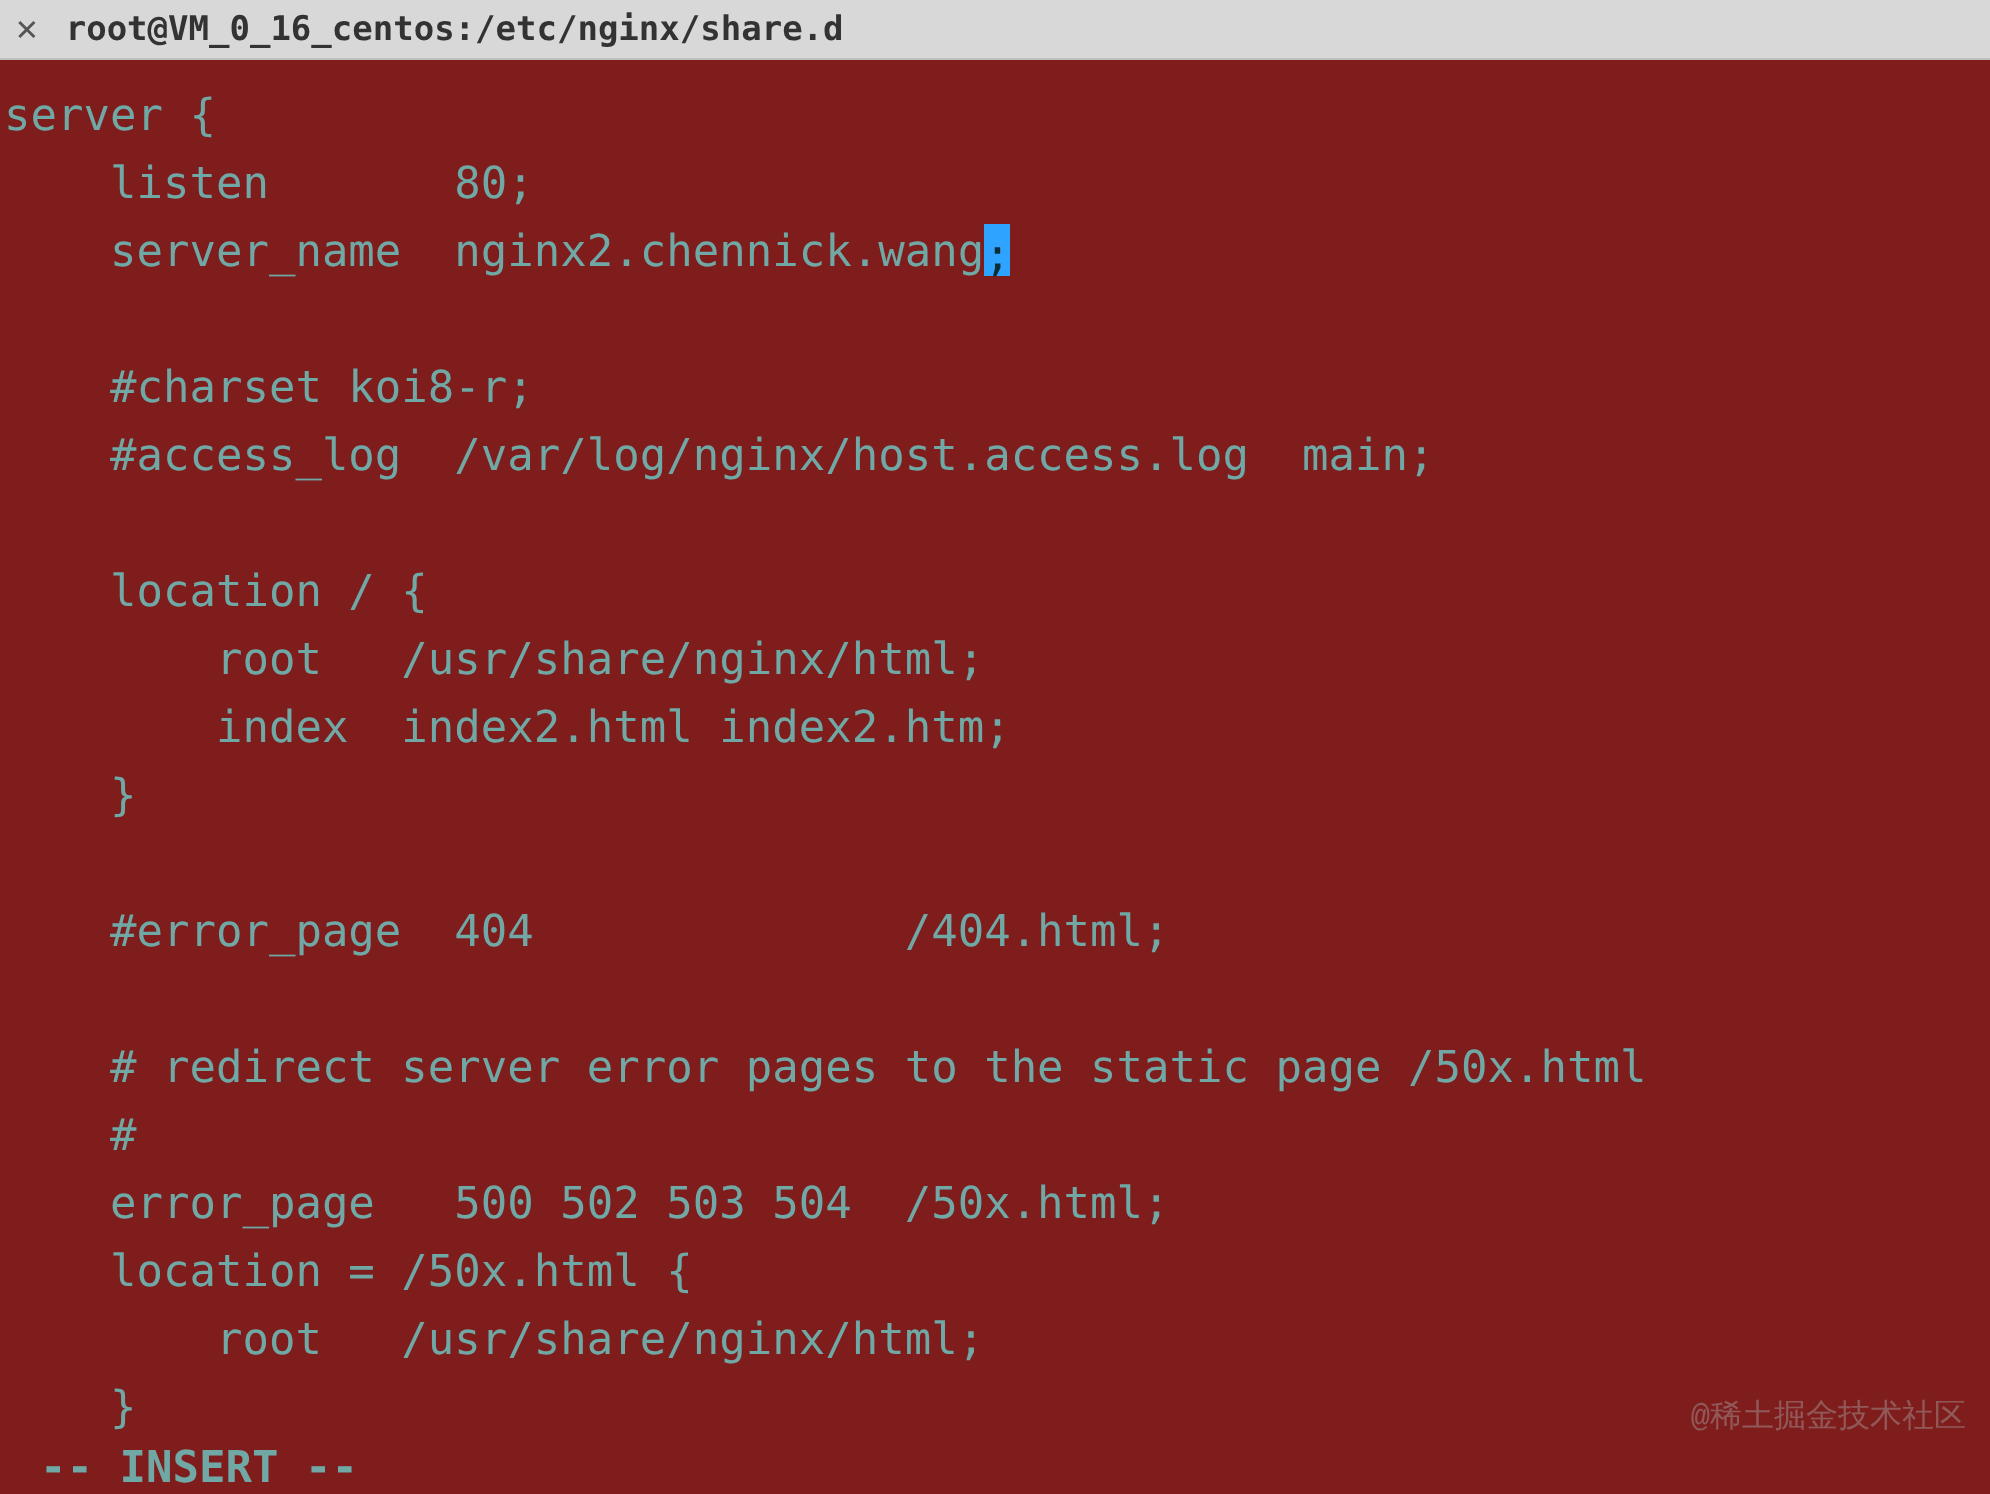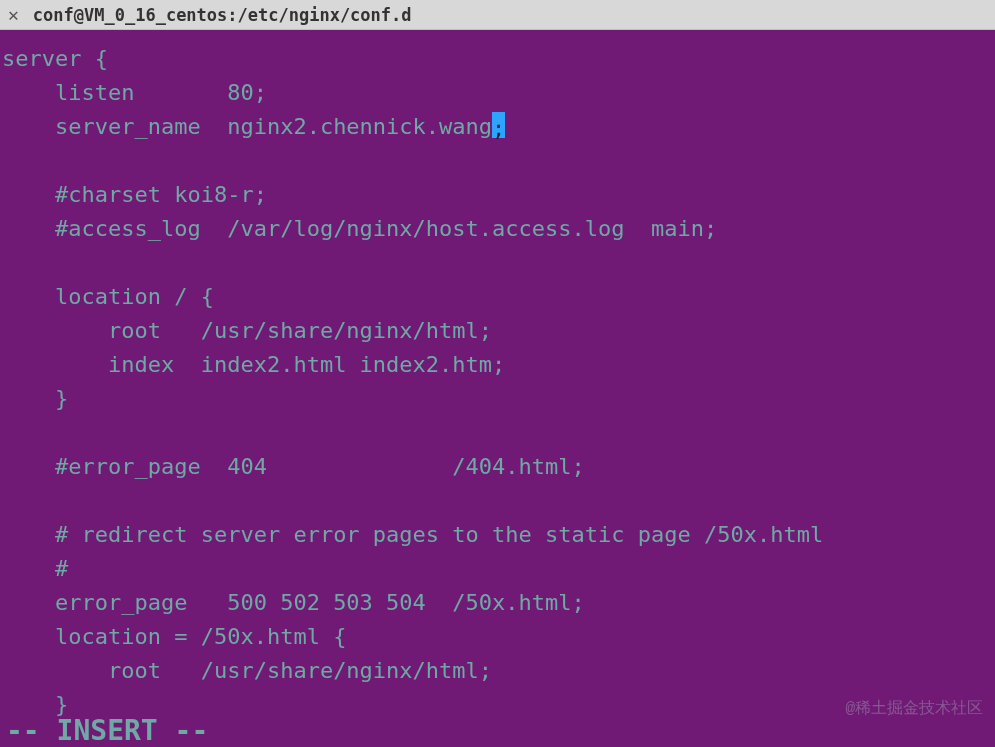--- a/index.html
+++ b/index.html
@@ -22,21 +22,21 @@
   }
   .titlebar .title {
     color: #333;
     font-size: 17px;
     font-weight: 600;
     font-family: "Menlo","Consolas",monospace;
   }
   .terminal {
     width: 100%;
     height: calc(100% - 30px);
-    background: #701a75;
+    background: #7f1d1d;
     position: relative;
   }
   pre.code {
     font-family: inherit;
     font-size: 22px;
     line-height: 34px;
     color: #6fa8a5;
     white-space: pre;
     padding: 0;
     margin: 0;
@@ -47,41 +47,41 @@
   .cursor {
     display: inline-block;
     background: #2ea3ff;
     color: #0a2e36;
     width: 13px;
     height: 26px;
     vertical-align: -2px;
   }
   .statusline {
     position: absolute;
-    left: 6px;
+    left: 20px;
     bottom: 0px;
-    font-size: 28px;
+    font-size: 22px;
     font-weight: 700;
     color: #6fa8a5;
   }
   .watermark {
     position: absolute;
     right: 12px;
     bottom: 28px;
     color: rgba(180,200,200,0.35);
     font-size: 16px;
     font-family: Liberation Mono, monospace;
   }
 </style>
 </head>
 <body>
 
 <div class="titlebar">
   <span class="close-icon">✕</span>
-  <span class="title">conf@VM_0_16_centos:/etc/nginx/conf.d</span>
+  <span class="title">root@VM_0_16_centos:/etc/nginx/share.d</span>
 </div>
 
 <div class="terminal">
   <pre class="code" id="code-area">server {
     listen       80;
     server_name  nginx2.chennick.wang<span class="cursor">;</span>
 
     #charset koi8-r;
     #access_log  /var/log/nginx/host.access.log  main;
 

